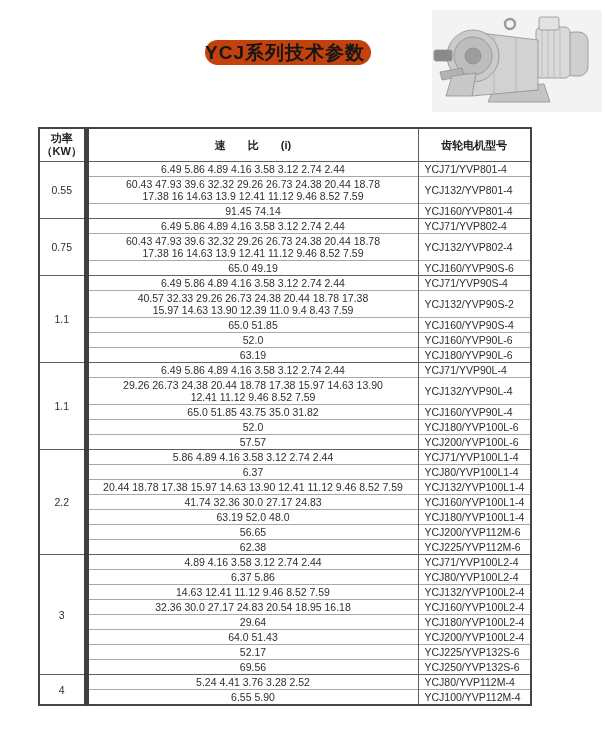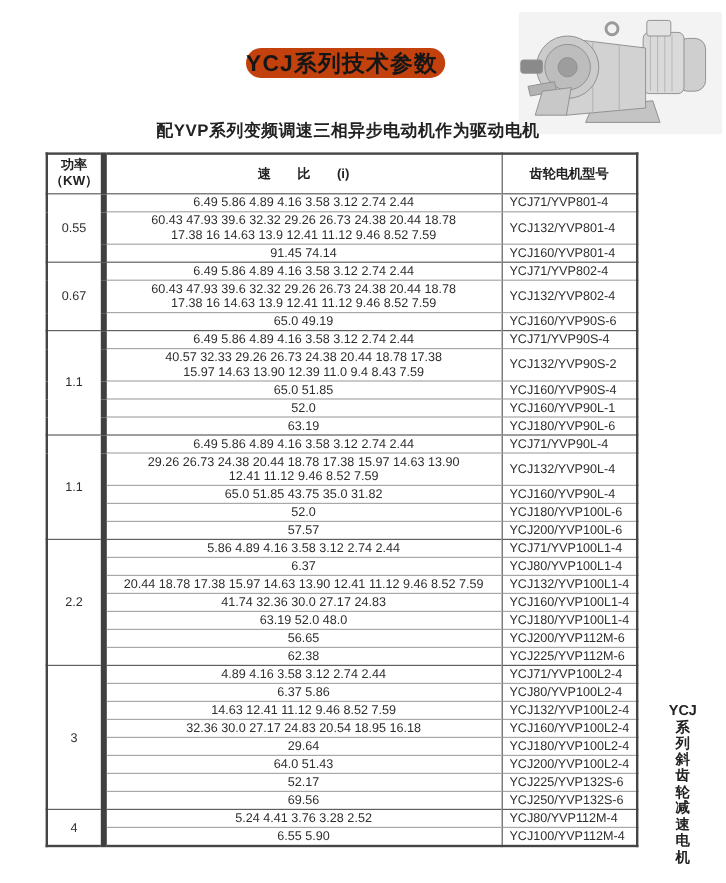--- a/index.html
+++ b/index.html
@@ -81,21 +81,20 @@
 
         <polygon points="8,62 30,58 32,66 10,70" fill="#b3b3b3"></polygon>
 
         <polygon points="20,66 44,63 40,86 14,86" fill="#c8c8c8"></polygon>
 
         <circle cx="78" cy="14" r="5" fill="none" stroke="#9a9a9a" stroke-width="2.4"></circle>
       </g>
     </svg>
   </div>
 
-  <div class="subtitle">配YVP系列变频调速三相异步电动机作为驱动电机</div>
 
   <table class="spec">
     <colgroup>
       <col style="width:47px">
         <col style="width:332px">
         <col style="width:113px">
     </colgroup>
     <thead>
       <tr>
         <th class="c-power">
@@ -114,21 +113,21 @@
         </tr>
         <tr class="row-inner">
           <td class="c-ratio">60.43 47.93 39.6 32.32 29.26 26.73 24.38 20.44 18.78<br>17.38 16 14.63 13.9 12.41 11.12 9.46 8.52 7.59</td>
           <td class="c-model">YCJ132/YVP801-4</td>
         </tr>
         <tr class="row-inner">
           <td class="c-ratio">91.45 74.14</td>
           <td class="c-model">YCJ160/YVP801-4</td>
         </tr>
         <tr class="group-start">
-          <td class="c-power" rowspan="3">0.67</td>
+          <td class="c-power" rowspan="3">0.75</td>
           <td class="c-ratio">6.49 5.86 4.89 4.16 3.58 3.12 2.74 2.44</td>
           <td class="c-model">YCJ71/YVP802-4</td>
         </tr>
         <tr class="row-inner">
           <td class="c-ratio">60.43 47.93 39.6 32.32 29.26 26.73 24.38 20.44 18.78<br>17.38 16 14.63 13.9 12.41 11.12 9.46 8.52 7.59</td>
           <td class="c-model">YCJ132/YVP802-4</td>
         </tr>
         <tr class="row-inner">
           <td class="c-ratio">65.0 49.19</td>
           <td class="c-model">YCJ160/YVP90S-6</td>
@@ -141,21 +140,21 @@
         <tr class="row-inner">
           <td class="c-ratio">40.57 32.33 29.26 26.73 24.38 20.44 18.78 17.38<br>15.97 14.63 13.90 12.39 11.0 9.4 8.43 7.59</td>
           <td class="c-model">YCJ132/YVP90S-2</td>
         </tr>
         <tr class="row-inner">
           <td class="c-ratio">65.0 51.85</td>
           <td class="c-model">YCJ160/YVP90S-4</td>
         </tr>
         <tr class="row-inner">
           <td class="c-ratio">52.0</td>
-          <td class="c-model">YCJ160/YVP90L-1</td>
+          <td class="c-model">YCJ160/YVP90L-6</td>
         </tr>
         <tr class="row-inner">
           <td class="c-ratio">63.19</td>
           <td class="c-model">YCJ180/YVP90L-6</td>
         </tr>
         <tr class="group-start">
           <td class="c-power" rowspan="5">1.1</td>
           <td class="c-ratio">6.49 5.86 4.89 4.16 3.58 3.12 2.74 2.44</td>
           <td class="c-model">YCJ71/YVP90L-4</td>
         </tr>
@@ -242,26 +241,14 @@
           <td class="c-ratio">5.24 4.41 3.76 3.28 2.52</td>
           <td class="c-model">YCJ80/YVP112M-4</td>
         </tr>
         <tr class="row-inner">
           <td class="c-ratio">6.55 5.90</td>
           <td class="c-model">YCJ100/YVP112M-4</td>
         </tr>
       </tbody>
   </table>
 
-  <div class="side-label">
-      <div>YCJ</div>
-      <div>系</div>
-      <div>列</div>
-      <div>斜</div>
-      <div>齿</div>
-      <div>轮</div>
-      <div>减</div>
-      <div>速</div>
-      <div>电</div>
-      <div>机</div>
-    </div>
 
 </div>
 
 </body></html>

